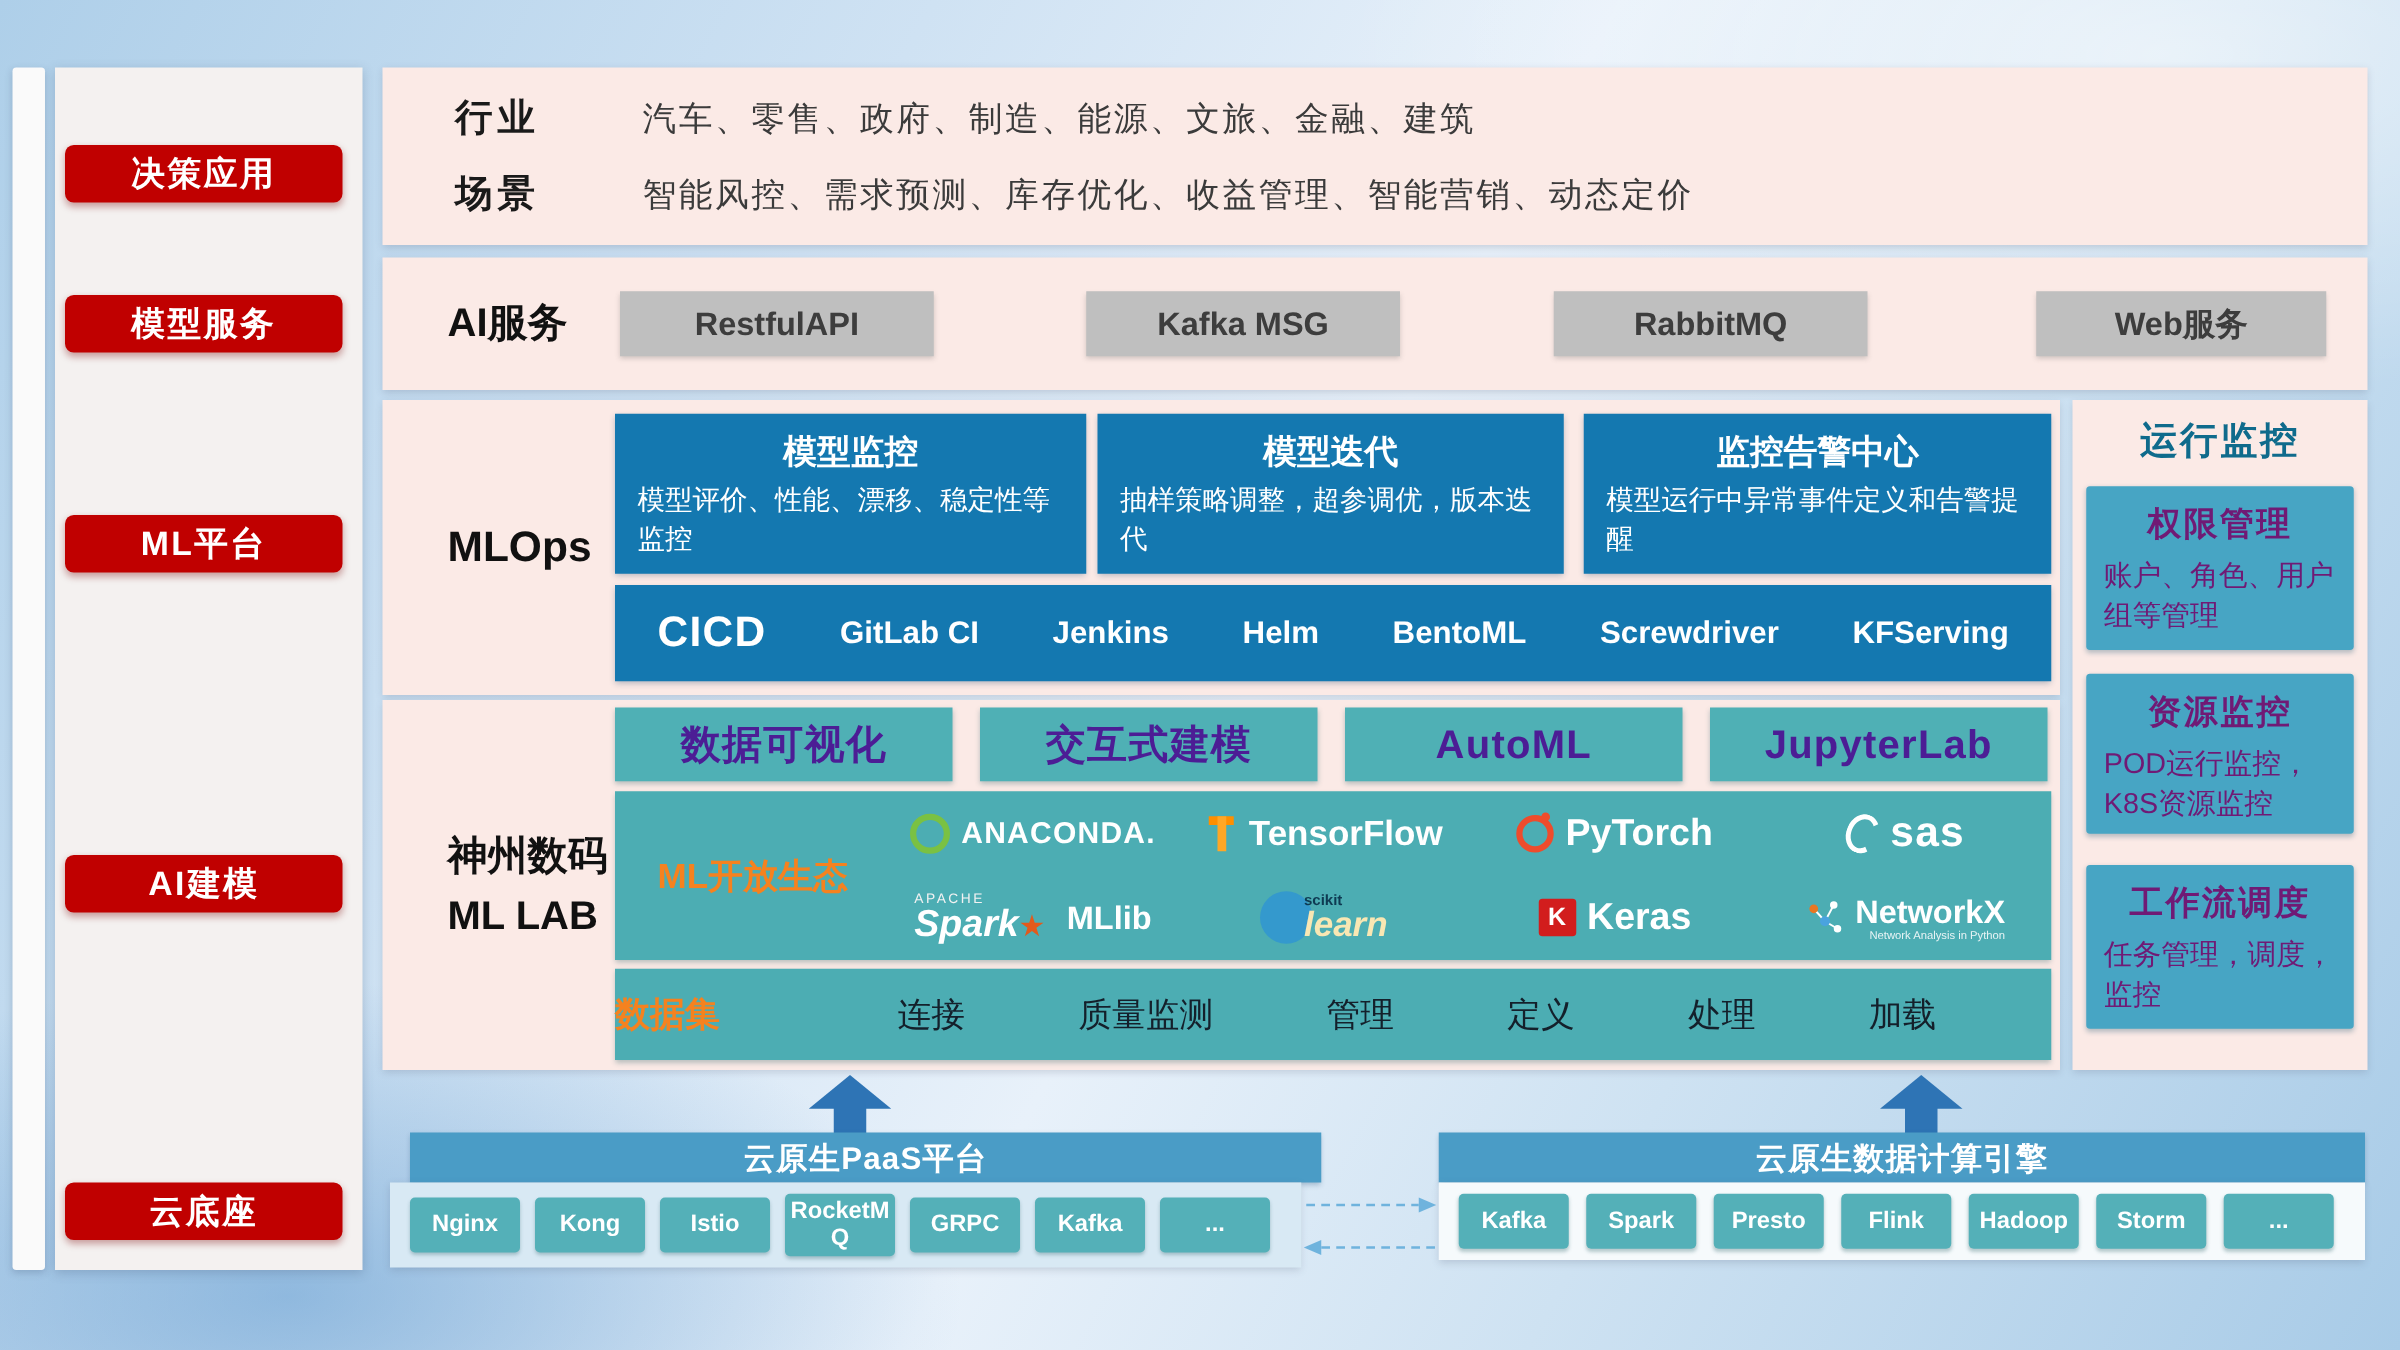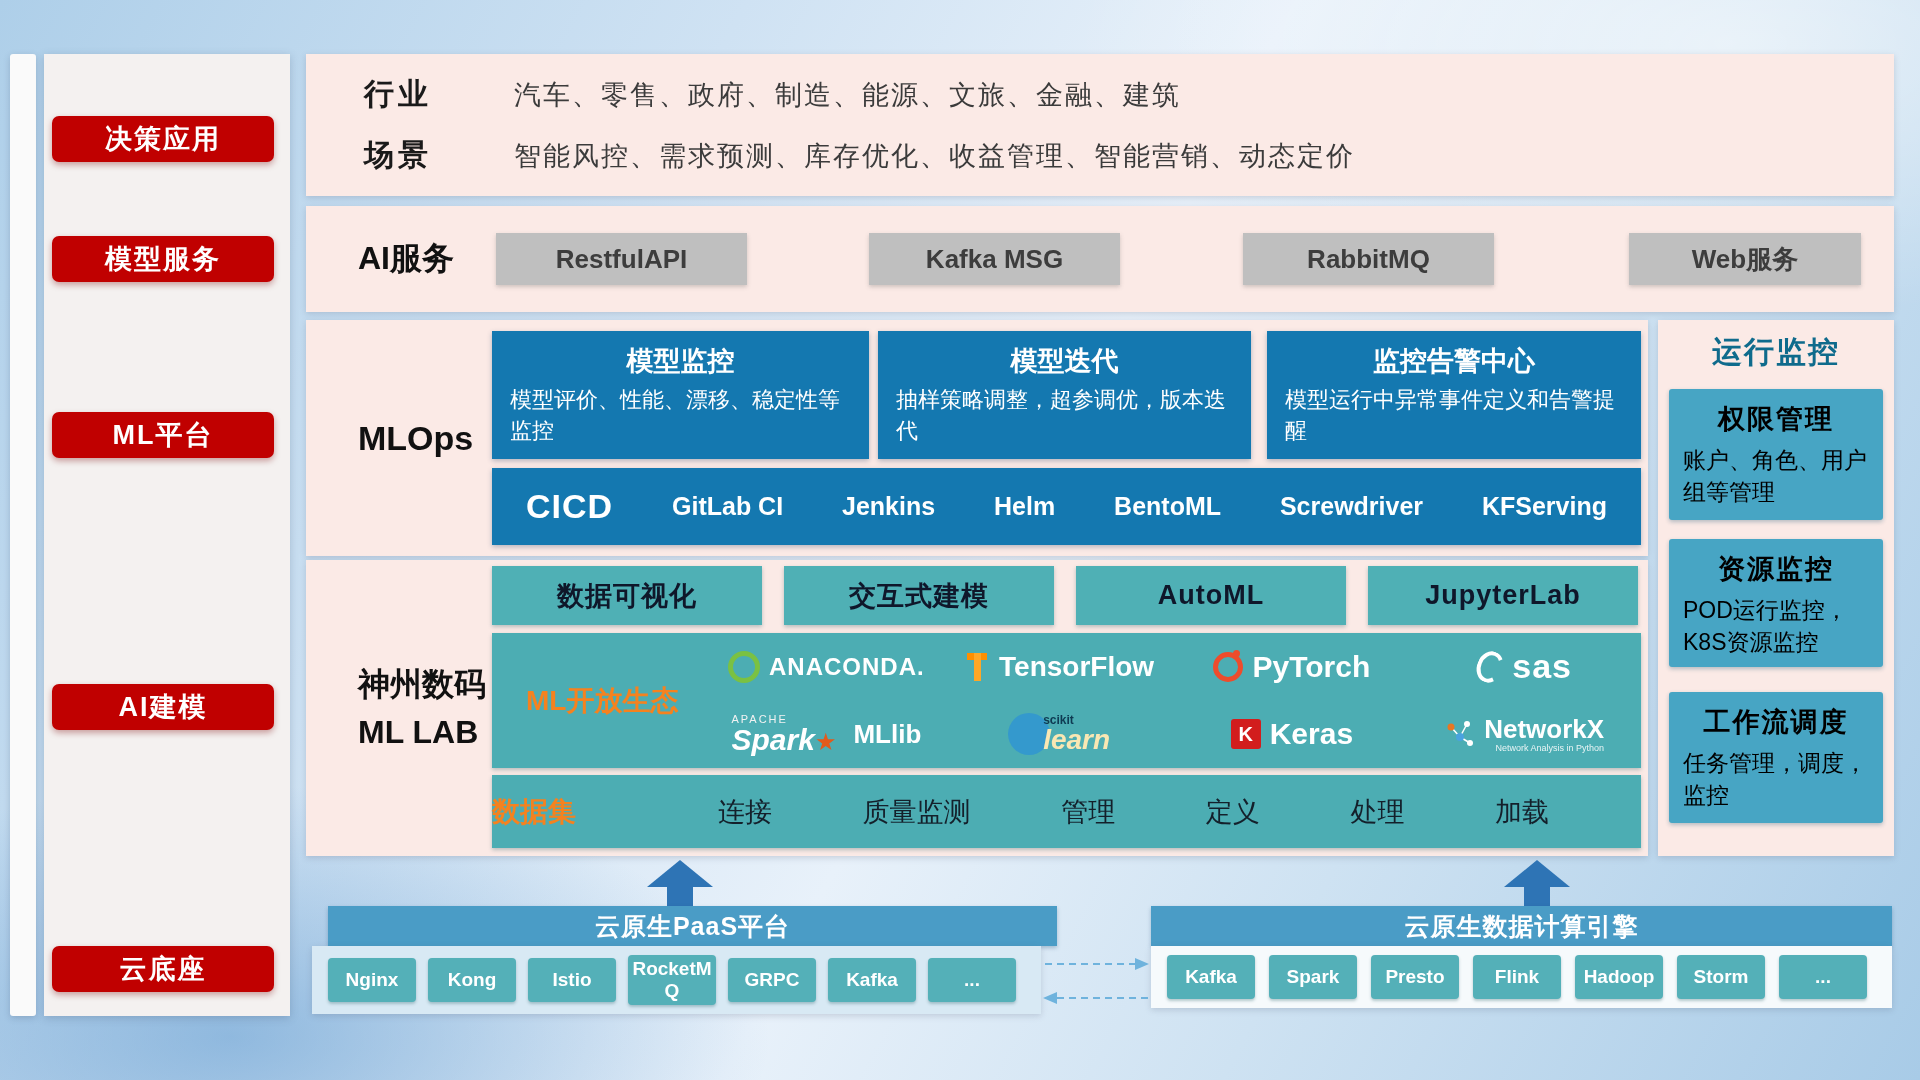--- a/index.html
+++ b/index.html
@@ -39,21 +39,21 @@
   .cicd-bar{position:absolute;left:186px;top:148px;width:1149px;height:77px;background:#1478b0;color:#fff;
     display:flex;align-items:center;justify-content:space-between;padding:0 34px;box-sizing:border-box;box-shadow:0 2px 5px rgba(20,60,100,.3);}
   .cicd-title{font-size:34px;font-weight:800;letter-spacing:1px;}
   .cicd-item{font-size:25px;font-weight:600;}
 
   
   .panel-mllab{left:306px;top:560px;width:1342px;height:296px;}
   .mllab-label{position:absolute;left:52px;top:50%;transform:translateY(-50%);font-size:32px;font-weight:700;color:#111;line-height:1.5;}
   .tools-row{position:absolute;left:186px;top:6px;display:grid;grid-template-columns:repeat(4,270px);gap:22px;}
   .teal-btn{height:59px;background:#4fb0b5;display:flex;align-items:center;justify-content:center;
-    color:#0f172a;font-size:27px;font-weight:700;box-shadow:0 2px 4px rgba(30,90,95,.3);letter-spacing:1px;}
+    color:#4c1d95;font-size:32px;font-weight:700;box-shadow:0 2px 4px rgba(30,90,95,.3);letter-spacing:1px;}
   .eco-panel{position:absolute;left:186px;top:73px;width:1149px;height:135px;background:#4cadb3;display:flex;align-items:center;box-shadow:0 2px 4px rgba(30,90,95,.3);}
   .eco-label{width:218px;padding-left:34px;box-sizing:border-box;font-size:28px;font-weight:700;color:#f5821f;}
   .eco-grid{flex:1;height:100%;display:grid;grid-template-columns:repeat(4,1fr);grid-template-rows:1fr 1fr;align-items:center;justify-items:center;}
   .logo{display:flex;align-items:center;gap:9px;color:#fff;}
   .ana-ring{width:22px;height:22px;border:5px solid #7ac143;border-radius:50%;}
   .ana-text{font-size:24px;font-weight:800;letter-spacing:1px;}
   .tf-mark{position:relative;width:26px;height:28px;}
   .tf-mark::before{content:"";position:absolute;top:0;left:3px;width:20px;height:7px;background:#ff8f00;}
   .tf-mark::after{content:"";position:absolute;top:0;left:10px;width:7px;height:28px;background:#ffa726;}
   .tf-text{font-size:28px;font-weight:700;}
@@ -77,21 +77,21 @@
   .nx-text{font-size:26px;font-weight:700;}
   .nx-sub{font-size:9px;color:#e8f4f5;}
   .ds-row{position:absolute;left:186px;top:215px;width:1149px;height:73px;background:#4cadb3;display:flex;align-items:center;box-shadow:0 2px 4px rgba(30,90,95,.3);}
   .ds-label{width:190px;box-sizing:border-box;font-size:28px;font-weight:700;color:#f5821f;}
   .ds-items{flex:1;display:flex;justify-content:space-between;padding:0 92px 0 36px;}
   .ds-item{font-size:27px;color:#14202b;font-weight:500;}
 
   
   .panel-monitor{left:1658px;top:320px;width:236px;height:536px;}
   .mon-title{position:absolute;top:12px;width:100%;text-align:center;font-size:30px;font-weight:700;color:#0f6b8c;letter-spacing:2px;}
-  .mon-card{position:absolute;left:11px;width:214px;background:#47a5c4;color:#000000;border-radius:3px;box-sizing:border-box;box-shadow:0 2px 4px rgba(20,80,110,.3);}
+  .mon-card{position:absolute;left:11px;width:214px;background:#47a5c4;color:#701a75;border-radius:3px;box-sizing:border-box;box-shadow:0 2px 4px rgba(20,80,110,.3);}
   .mon-card .mc-title{text-align:center;font-size:27px;font-weight:700;margin-top:12px;letter-spacing:2px;}
   .mon-card .mc-desc{font-size:23px;line-height:1.38;padding:8px 14px 0 14px;}
 
   
   .up-tri{position:absolute;width:0;height:0;border-left:33px solid transparent;border-right:33px solid transparent;border-bottom:27px solid #2e74b5;}
   .up-stem{position:absolute;width:26px;height:22px;background:#2e74b5;}
   .cloud-header{position:absolute;top:906px;height:40px;background:#4a9cc6;color:#fff;font-size:25px;font-weight:700;
     display:flex;align-items:center;justify-content:center;letter-spacing:1px;box-shadow:0 2px 4px rgba(30,80,120,.3);}
   .cloud-items{position:absolute;top:946px;display:flex;align-items:center;gap:12px;padding-left:16px;box-sizing:border-box;}
   .cloud-chip{width:88px;min-height:44px;background:#54b0b8;color:#fff;font-size:19px;font-weight:700;border-radius:4px;

